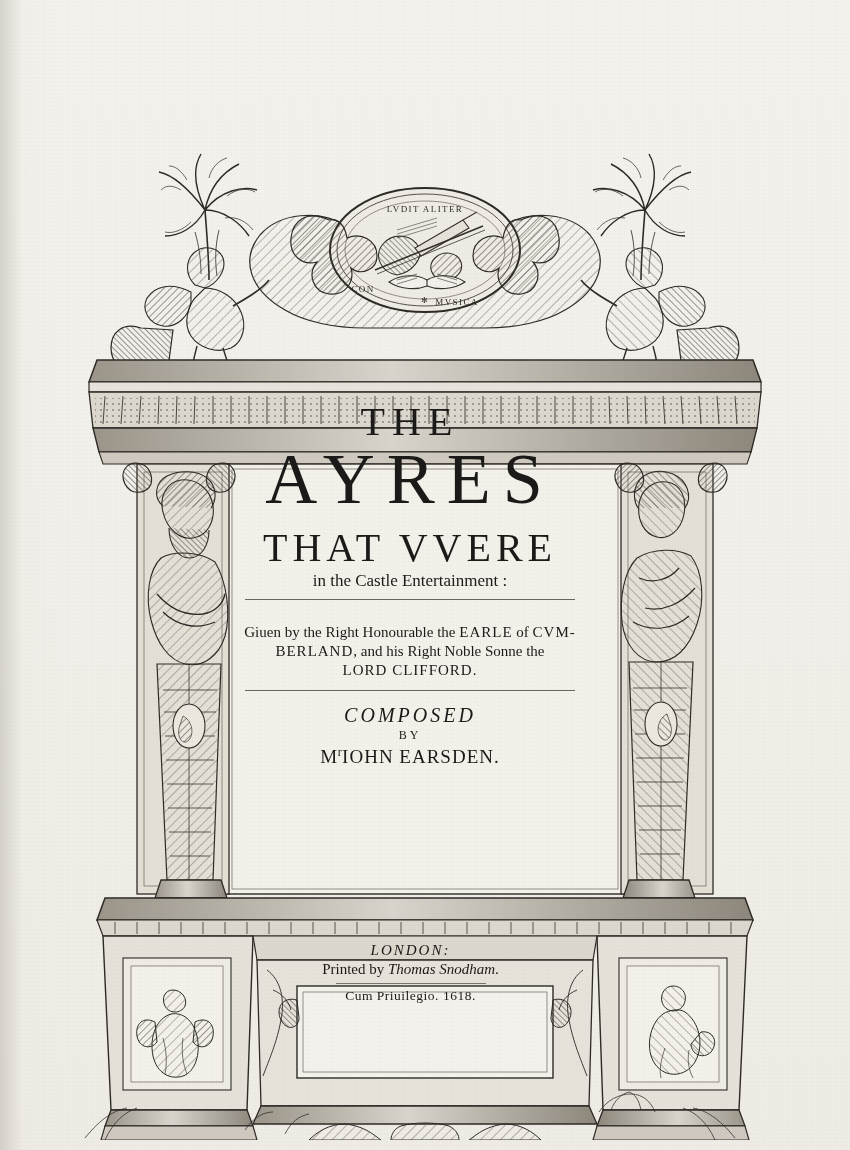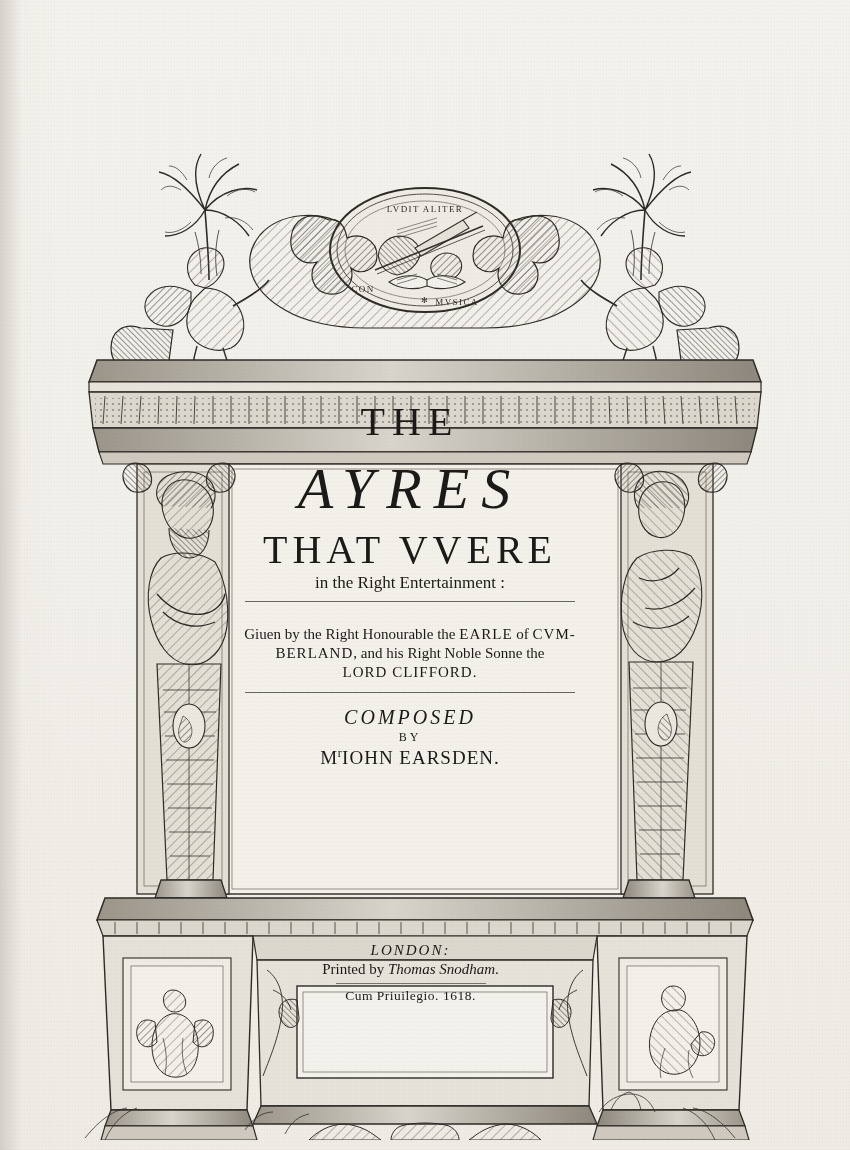--- a/index.html
+++ b/index.html
@@ -57,24 +57,23 @@
     z-index: 5;
   }
   .ln { margin: 0; line-height: 1.02; }
 
   .l-the {
     font-size: 40px;
     letter-spacing: 7px;
     margin-top: 2px;
   }
   .l-ayres {
-    font-size: 58px;
+    font-size: 72px;
     letter-spacing: 12px;
-    margin-top: 16px;
-    font-style: italic;
+    margin-top: 0;
   }
   .l-that {
     font-size: 40px;
     letter-spacing: 5px;
     margin-top: 12px;
   }
   .l-sung {
     font-size: 28px;
     letter-spacing: 2px;
     margin-top: 6px;
@@ -462,21 +461,21 @@
           <path d="M200 1070 C208 1058 218 1052 228 1052 M240 1074 C246 1062 254 1056 264 1054"></path>
         </g>
       </g>
     </svg>
   </div>
 
   <div class="titleblock">
     <p class="ln l-the">THE</p>
     <p class="ln l-ayres">AYRES</p>
     <p class="ln l-that">THAT VVERE</p>
-    <p class="ln l-kings">in the Right Entertainment :</p>
+    <p class="ln l-kings">in the Castle Entertainment :</p>
 
     <div class="rule"></div>
 
     <p class="ln l-giuen">
       <span>Giuen by the Right Honourable the </span><span class="sc">EARLE</span><span> of </span><span class="sc">CVM-</span><br>
       <span class="sc">BERLAND</span><span>, and his Right Noble Sonne the</span><br>
       <span class="sc">LORD CLIFFORD.</span>
     </p>
 
     <div class="rule"></div>

